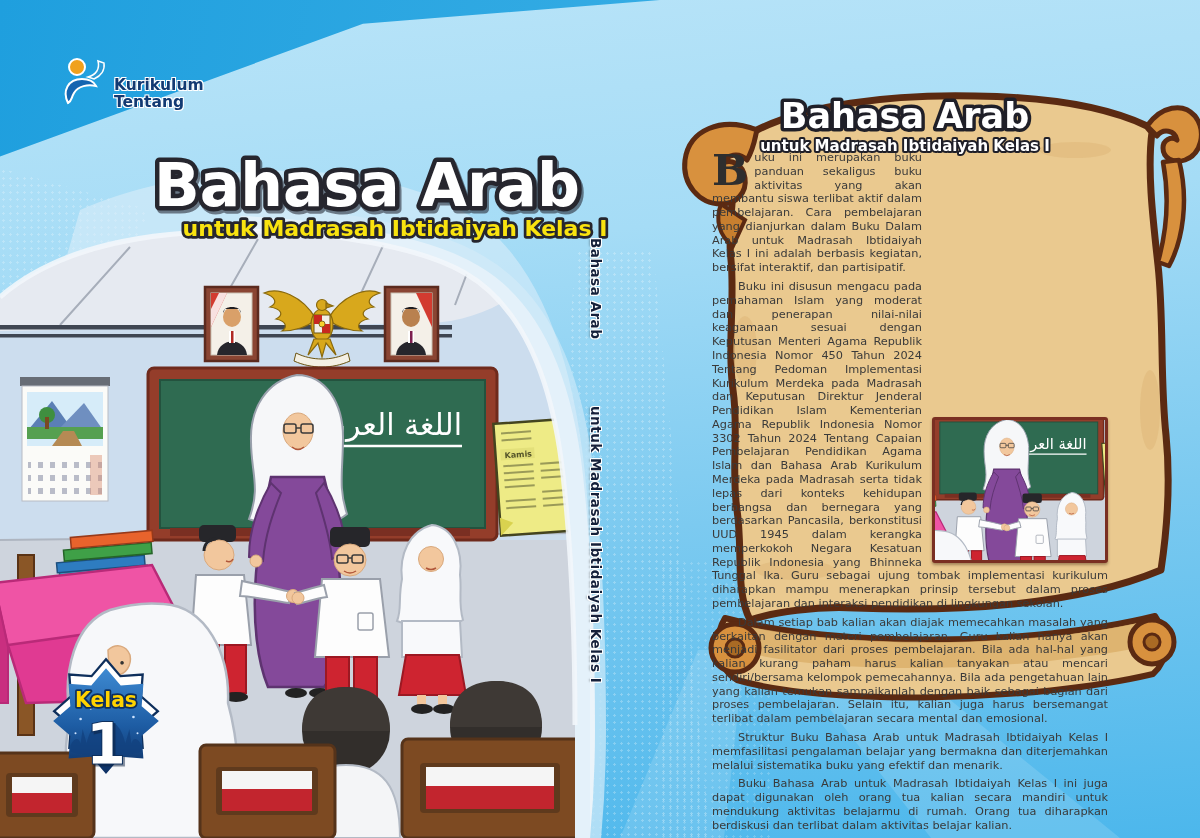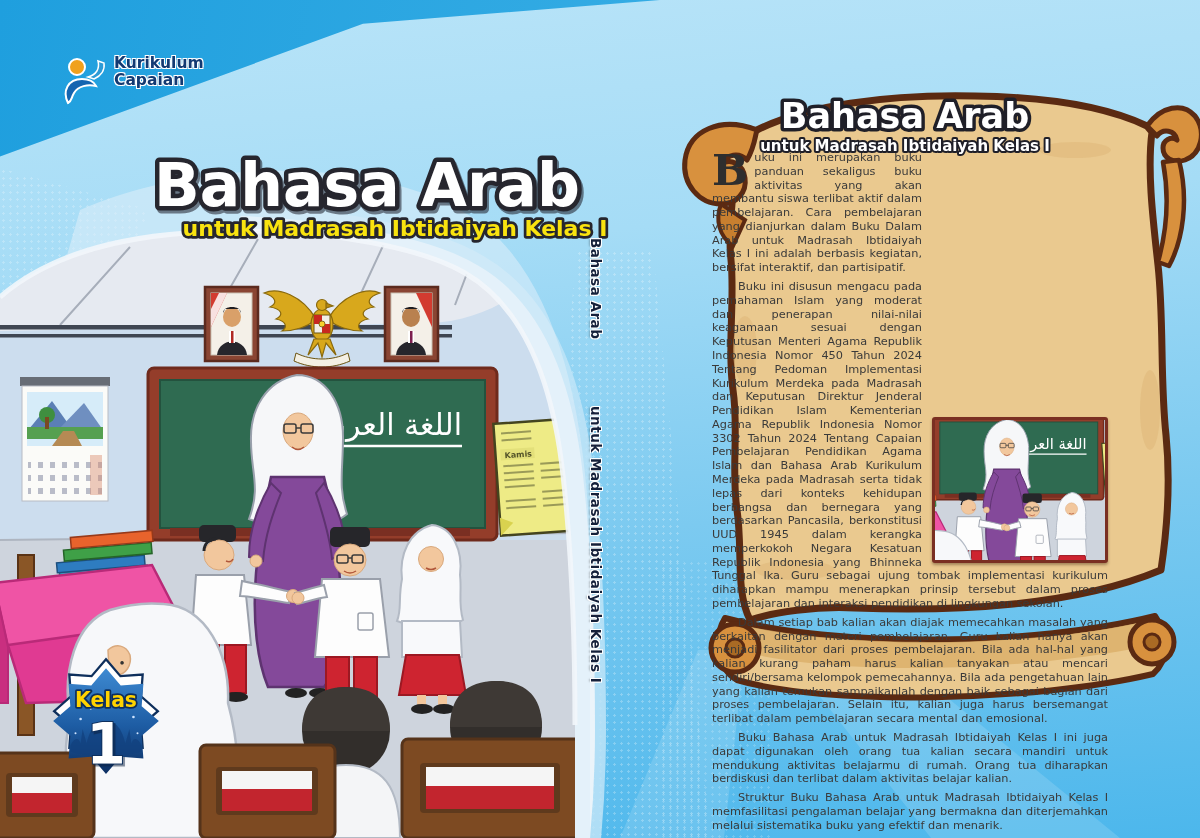--- a/index.html
+++ b/index.html
@@ -281,29 +281,29 @@
     <path d="M80,210 C220,150 420,158 500,240 C560,302 588,420 590,560 L590,838 L560,838 C566,690 562,520 520,400 C480,290 380,230 260,232 C190,233 120,250 60,280 Z" fill="#dfeef9" opacity=".55"></path>
 
     <g transform="translate(0,225)">
       <g clip-path="url(#sceneClip)">
         <use href="#classroom"></use>
       </g>
       <path d="M0,72 C60,20 150,6 240,6 C330,6 420,22 465,48 C520,80 552,150 563,250 C572,330 575,420 575,500" fill="none" stroke="#f2f6fb" stroke-width="5" opacity=".9"></path>
     </g>
   </svg>
 
-  <div class="abs" style="left:58px;top:55px;display:flex;align-items:flex-start;gap:8px">
+  <div class="abs" style="left:58px;top:55px;display:flex;align-items:flex-end;gap:8px">
     <svg width="48" height="56" viewBox="0 0 48 56">
       <circle cx="19" cy="12" r="8" fill="#f0a11d" stroke="#fff" stroke-width="2"></circle>
       <path d="M10,48 C4,36 10,24 24,24 C32,24 36,27 38,31 C30,29 20,31 16,38 C13,43 14,46 10,48 Z" fill="#1565b0" stroke="#fff" stroke-width="2"></path>
       <path d="M30,22 C38,20 42,14 40,6 L46,8 C47,15 43,21 36,24 Z" fill="#2e9bd6" stroke="#fff" stroke-width="1.5"></path>
     </svg>
     <div class="logo-text">
       <div>Kurikulum</div>
-      <div>Capaian</div>
+      <div>Tentang</div>
     </div>
   </div>
 
   <svg class="abs" style="left:95px;top:138px" width="560" height="110">
     <text x="272" y="68" text-anchor="middle" font-family="DejaVu Sans" font-weight="bold" font-size="60" fill="#ffffff" stroke="#26262e" stroke-width="9" paint-order="stroke" stroke-linejoin="round" style="filter:drop-shadow(2px 3px 0 rgba(30,30,40,.55))">Bahasa Arab</text>
     <text x="300" y="98" text-anchor="middle" font-family="DejaVu Sans" font-weight="bold" font-size="22" fill="#f9e30f" stroke="#26262e" stroke-width="5.5" paint-order="stroke" stroke-linejoin="round">untuk Madrasah Ibtidaiyah Kelas I</text>
   </svg>
 
   <svg class="abs" style="left:47px;top:655px" width="118" height="126" viewBox="0 0 110 124">
     <g transform="translate(0,3)">
@@ -367,17 +367,17 @@
   <div class="abs scroll-text">
     <div class="mini-wrap">
       <svg width="170" height="140" viewBox="150 150 350 290" preserveAspectRatio="xMidYMid slice">
         <rect x="140" y="140" width="380" height="320" fill="#ccddee"></rect>
         <use href="#classroom"></use>
       </svg>
     </div>
     <p><span class="dropcap">B</span><span>uku ini merupakan buku panduan sekaligus buku aktivitas yang akan membantu siswa terlibat aktif dalam pembelajaran. Cara pembelajaran yang dianjurkan dalam Buku Dalam Arab untuk Madrasah Ibtidaiyah Kelas I ini adalah berbasis kegiatan, bersifat interaktif, dan partisipatif.</span></p>
     <p class="ind">Buku ini disusun mengacu pada pemahaman Islam yang moderat dan penerapan nilai-nilai keagamaan sesuai dengan Keputusan Menteri Agama Republik Indonesia Nomor 450 Tahun 2024 Tentang Pedoman Implementasi Kurikulum Merdeka pada Madrasah dan Keputusan Direktur Jenderal Pendidikan Islam Kementerian Agama Republik Indonesia Nomor 3302 Tahun 2024 Tentang Capaian Pembelajaran Pendidikan Agama Islam dan Bahasa Arab Kurikulum Merdeka pada Madrasah serta tidak lepas dari konteks kehidupan berbangsa dan bernegara yang berdasarkan Pancasila, berkonstitusi UUD 1945 dalam kerangka memperkokoh Negara Kesatuan Republik Indonesia yang Bhinneka Tunggal Ika. Guru sebagai ujung tombak implementasi kurikulum diharapkan mampu menerapkan prinsip tersebut dalam proses pembelajaran dan interaksi pendidikan di lingkungan sekolah.</p>
     <p class="ind">Dalam setiap bab kalian akan diajak memecahkan masalah yang berkaitan dengan materi pembelajaran. Guru kalian hanya akan menjadi fasilitator dari proses pembelajaran. Bila ada hal-hal yang kalian kurang paham harus kalian tanyakan atau mencari sendiri/bersama kelompok pemecahannya. Bila ada pengetahuan lain yang kalian temukan sampaikanlah dengan baik sebagai bagian dari proses pembelajaran. Selain itu, kalian juga harus bersemangat terlibat dalam pembelajaran secara mental dan emosional.</p>
+    <p class="ind">Struktur Buku Bahasa Arab untuk Madrasah Ibtidaiyah Kelas I memfasilitasi pengalaman belajar yang bermakna dan diterjemahkan melalui sistematika buku yang efektif dan menarik.</p>
     <p class="ind">Buku Bahasa Arab untuk Madrasah Ibtidaiyah Kelas I ini juga dapat digunakan oleh orang tua kalian secara mandiri untuk mendukung aktivitas belajarmu di rumah. Orang tua diharapkan berdiskusi dan terlibat dalam aktivitas belajar kalian.</p>
-    <p class="ind">Struktur Buku Bahasa Arab untuk Madrasah Ibtidaiyah Kelas I memfasilitasi pengalaman belajar yang bermakna dan diterjemahkan melalui sistematika buku yang efektif dan menarik.</p>
   </div>
 
 </div>
 
 </body></html>

